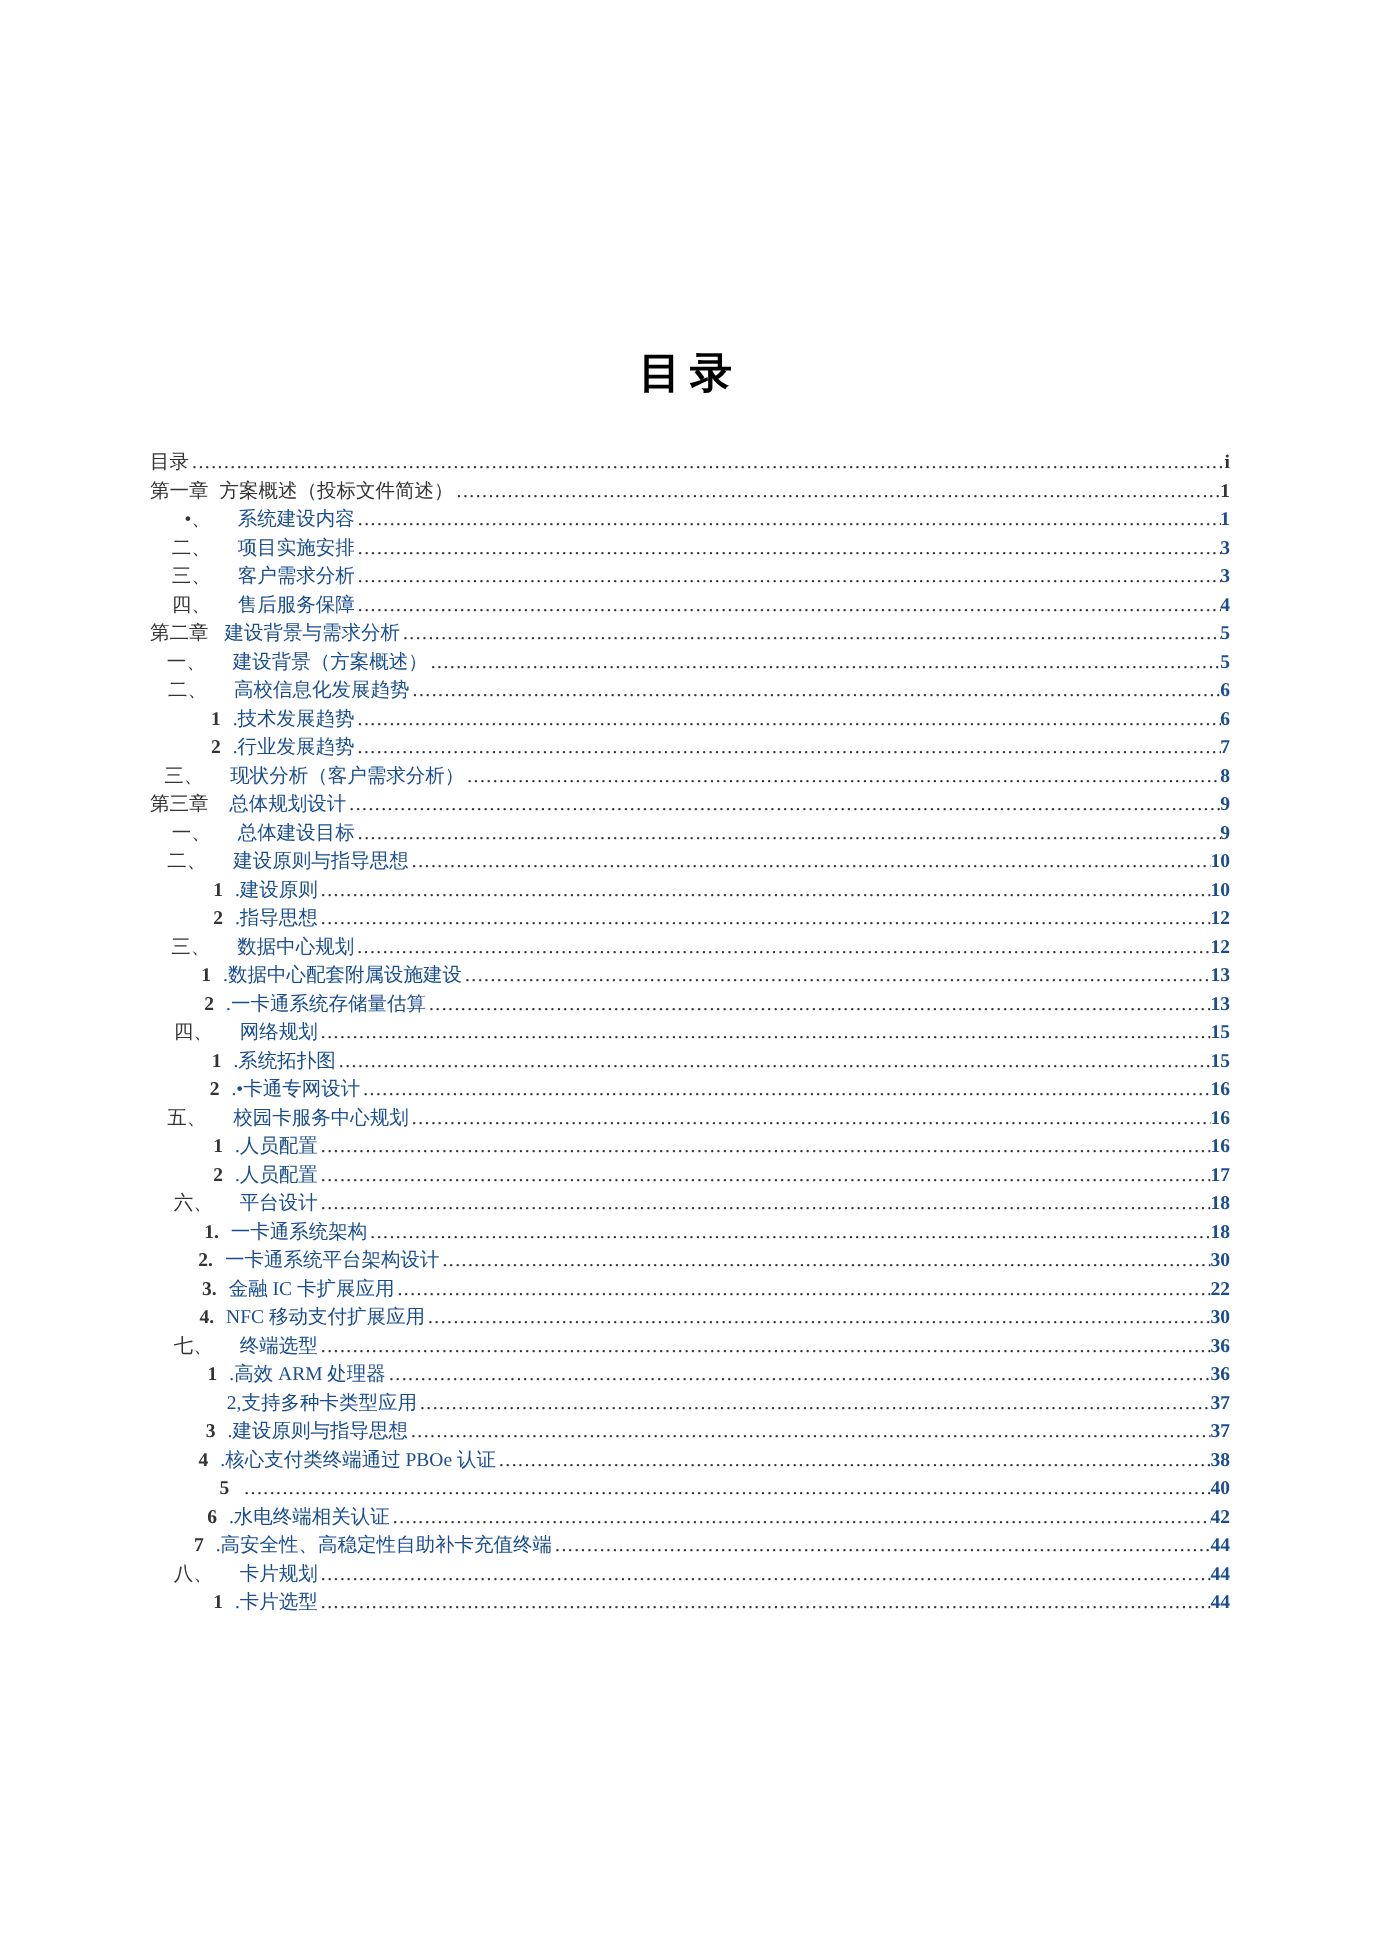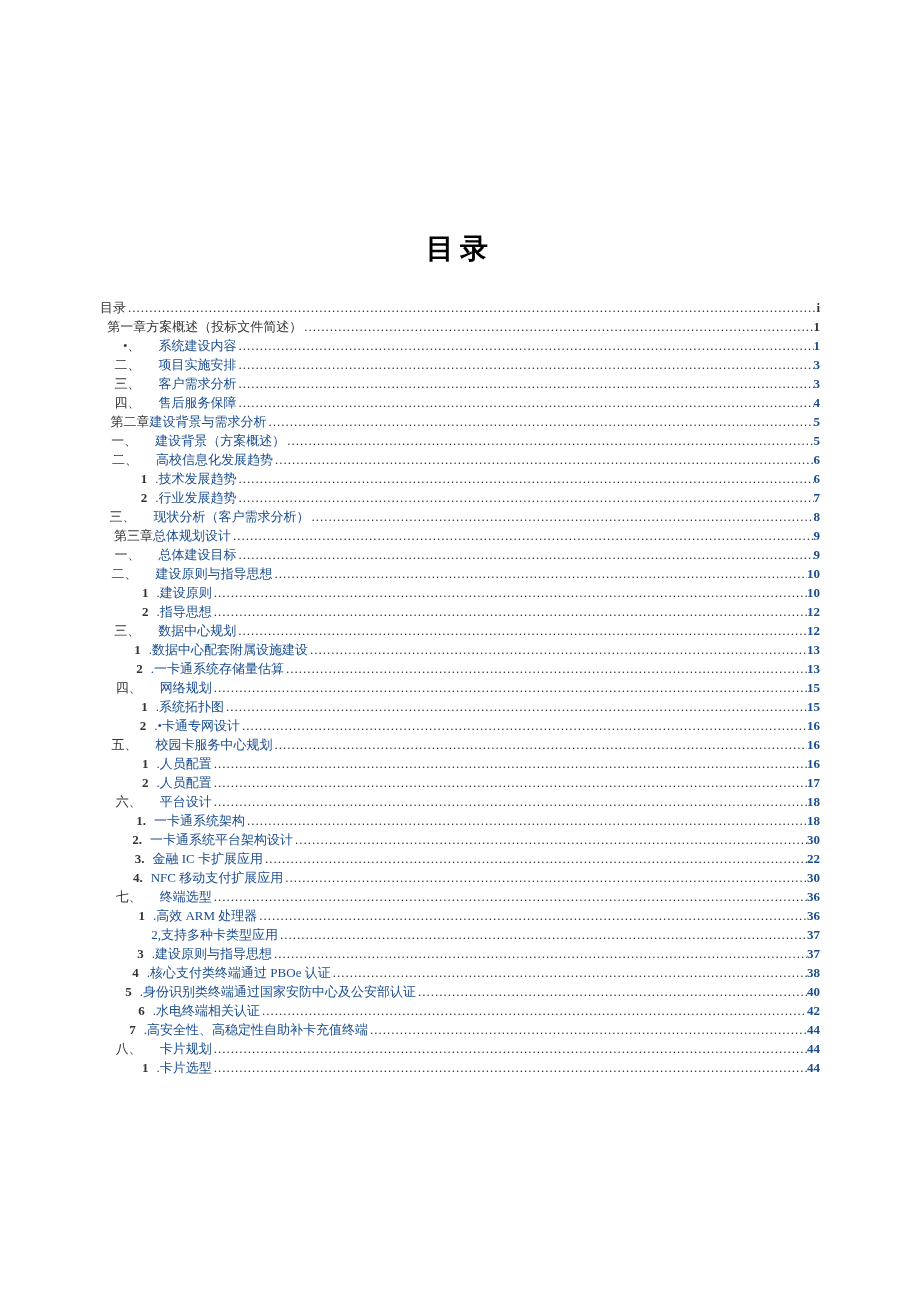--- a/index.html
+++ b/index.html
@@ -55,21 +55,21 @@
     }
     .page {
       flex: 0 0 auto;
       font-weight: bold;
       color: #333;
     }
     .page.link {
       color: #1a4d8f;
     }
     
-    .lv0 .label-col { width: 80px; display:inline-block; text-align:right; }
+    .lv0 .label-col { width: 80px; display:inline-block; text-align:left; }
     .lv1 .label-col { width: 80px; display:inline-block; text-align:right; padding-right:18px;}
     .lv2 .label-col { width: 80px; display:inline-block; text-align:right; padding-right:8px;}
     .bold {
       font-weight: bold;
     }
   </style>
 </head>
 <body>
 
 <h1 class="title">目录</h1>
@@ -285,21 +285,20 @@
       <span class="page link">37</span>
     </div>
     <div class="toc-row lv2">
       <span class="label-col"><span class="label bold">4</span></span>
       <span class="text link">.核心支付类终端通过 PBOe 认证</span>
       <span class="dots">..............................................................................................................................................................................................................</span>
       <span class="page link">38</span>
     </div>
     <div class="toc-row lv2">
       <span class="label-col"><span class="label bold">5</span></span>
-      <span class="text link">.身份识别类终端通过国家安防中心及公安部认证</span>
       <span class="dots">..............................................................................................................................................................................................................</span>
       <span class="page link">40</span>
     </div>
     <div class="toc-row lv2">
       <span class="label-col"><span class="label bold">6</span></span>
       <span class="text link">.水电终端相关认证</span>
       <span class="dots">..............................................................................................................................................................................................................</span>
       <span class="page link">42</span>
     </div>
     <div class="toc-row lv2">

